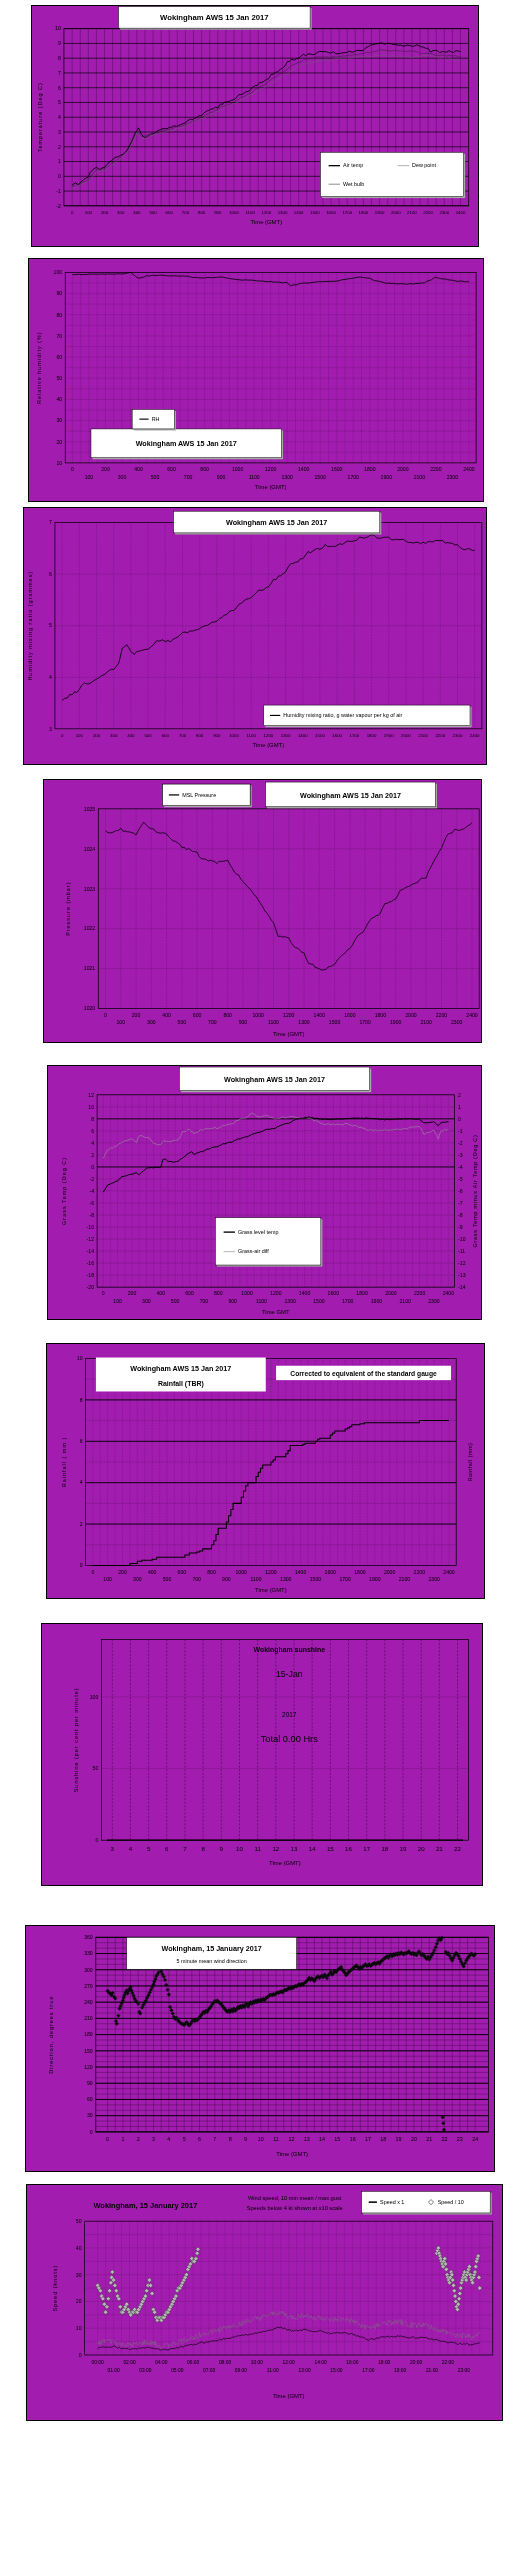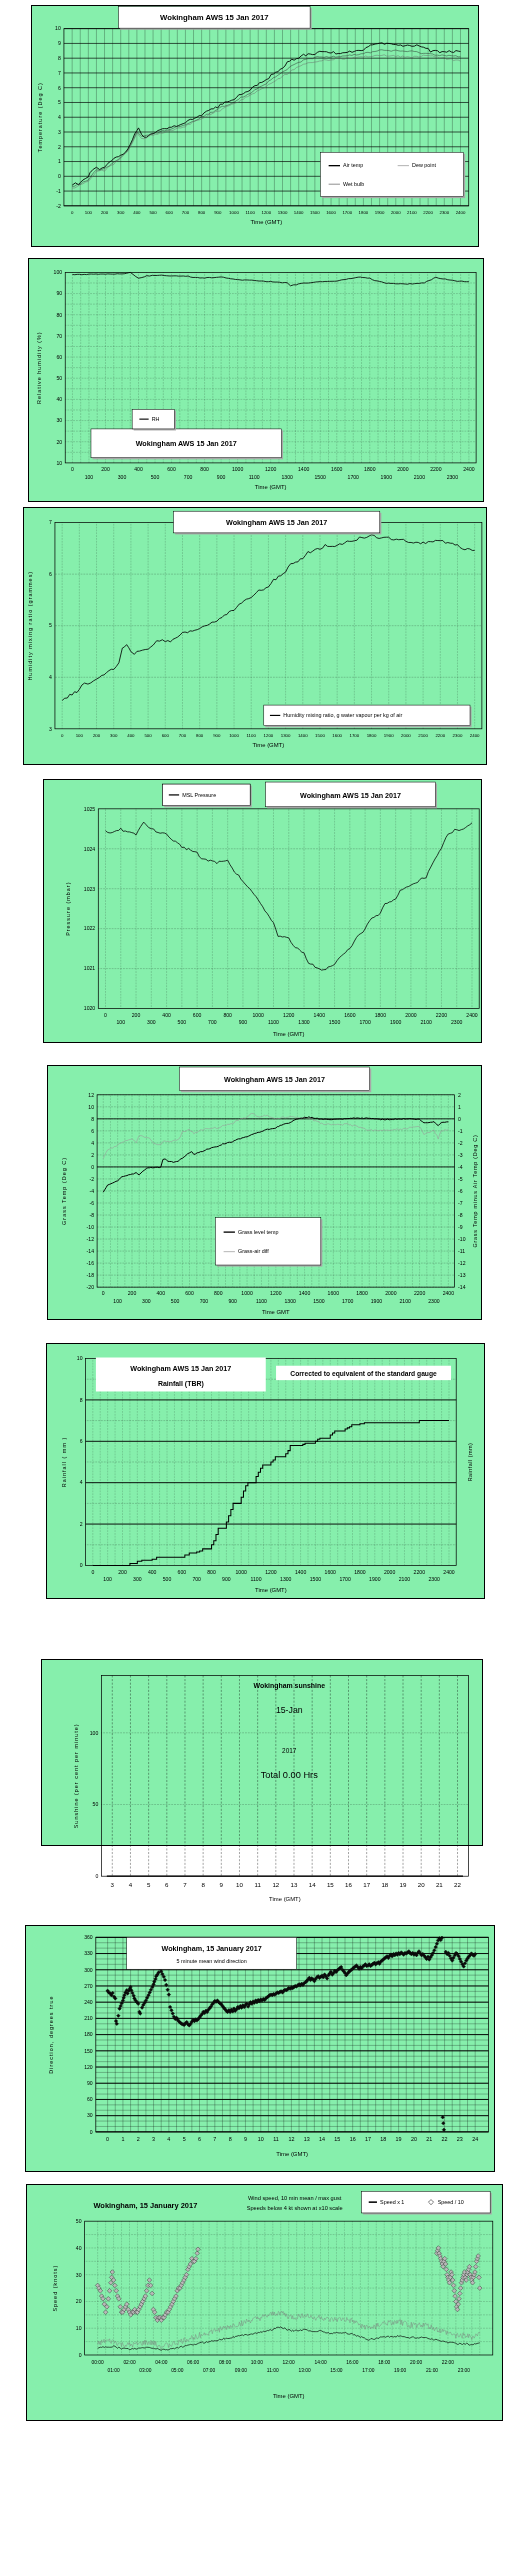--- a/index.html
+++ b/index.html
@@ -1,18 +1,18 @@
 <!DOCTYPE html>
 <html style="font-size:8.2px"><head>
 <meta charset="utf-8">
 <style>
   html,body{margin:0;padding:0;background:#fff;}
   #page{position:relative;width:515px;height:2576px;background:#fff;
         font-family:"Liberation Sans",sans-serif;overflow:hidden;}
-  .panel{position:absolute;border:1px solid #000;background:#86efac;box-sizing:border-box;}
+  .panel{position:absolute;border:1px solid #000;background:#a21caf;box-sizing:border-box;}
   svg{display:block;}
   svg text{font-family:"Liberation Sans",sans-serif;fill:#000;}
 </style>
 </head>
 <body>
 
 <div id="page">
     <div class="panel" style="left: 31px; top: 5.2px; width: 448px; height: 242px;">
       <svg width="446" height="240" viewBox="0 0 866 466">
         <line x1="62" y1="388" x2="848" y2="388" stroke="#000" stroke-width="1.3"></line>
@@ -641,21 +641,21 @@
         <text x="435" y="482" text-anchor="middle" font-size="11.5">Time (GMT)</text>
         <text x="36" y="229" text-anchor="middle" font-size="10.5" letter-spacing="2" transform="rotate(-90 36 229)">Rainfall ( mm )</text>
         <text x="826" y="229" text-anchor="middle" font-size="10.5" letter-spacing="1" transform="rotate(-90 826 229)">Rainfall (mm)</text>
         <rect x="95" y="26" width="330" height="66" fill="#fff" stroke="none" stroke-width="1"></rect>
         <rect x="445" y="42" width="340" height="28" fill="#fff" stroke="none" stroke-width="1"></rect>
         <text x="260" y="52" text-anchor="middle" font-size="14" font-weight="bold">Wokingham AWS 15 Jan 2017</text>
         <text x="260" y="82" text-anchor="middle" font-size="13.5" font-weight="bold">Rainfall (TBR)</text>
         <text x="615" y="62" text-anchor="middle" font-size="13" font-weight="bold">Corrected to equivalent of the standard gauge</text>
       </svg>
     </div>
-    <div class="panel" style="left: 41px; top: 1623px; width: 442px; height: 187px; margin-top: 36px;">
+    <div class="panel" style="left: 41px; top: 1623px; width: 442px; height: 263px;">
       <svg width="440" height="261" viewBox="0 0 854 507">
         <line x1="136.17821782178217" y1="30" x2="136.17821782178217" y2="420" stroke="#000" stroke-width="0.7" stroke-dasharray="4,3"></line>
         <line x1="171.47524752475246" y1="30" x2="171.47524752475246" y2="420" stroke="#000" stroke-width="0.7" stroke-dasharray="4,3"></line>
         <line x1="206.77227722772275" y1="30" x2="206.77227722772275" y2="420" stroke="#000" stroke-width="0.7" stroke-dasharray="4,3"></line>
         <line x1="242.06930693069307" y1="30" x2="242.06930693069307" y2="420" stroke="#000" stroke-width="0.7" stroke-dasharray="4,3"></line>
         <line x1="277.3663366336633" y1="30" x2="277.3663366336633" y2="420" stroke="#000" stroke-width="0.7" stroke-dasharray="4,3"></line>
         <line x1="312.66336633663366" y1="30" x2="312.66336633663366" y2="420" stroke="#000" stroke-width="0.7" stroke-dasharray="4,3"></line>
         <line x1="347.9603960396039" y1="30" x2="347.9603960396039" y2="420" stroke="#000" stroke-width="0.7" stroke-dasharray="4,3"></line>
         <line x1="383.25742574257424" y1="30" x2="383.25742574257424" y2="420" stroke="#000" stroke-width="0.7" stroke-dasharray="4,3"></line>
         <line x1="418.55445544554453" y1="30" x2="418.55445544554453" y2="420" stroke="#000" stroke-width="0.7" stroke-dasharray="4,3"></line>

